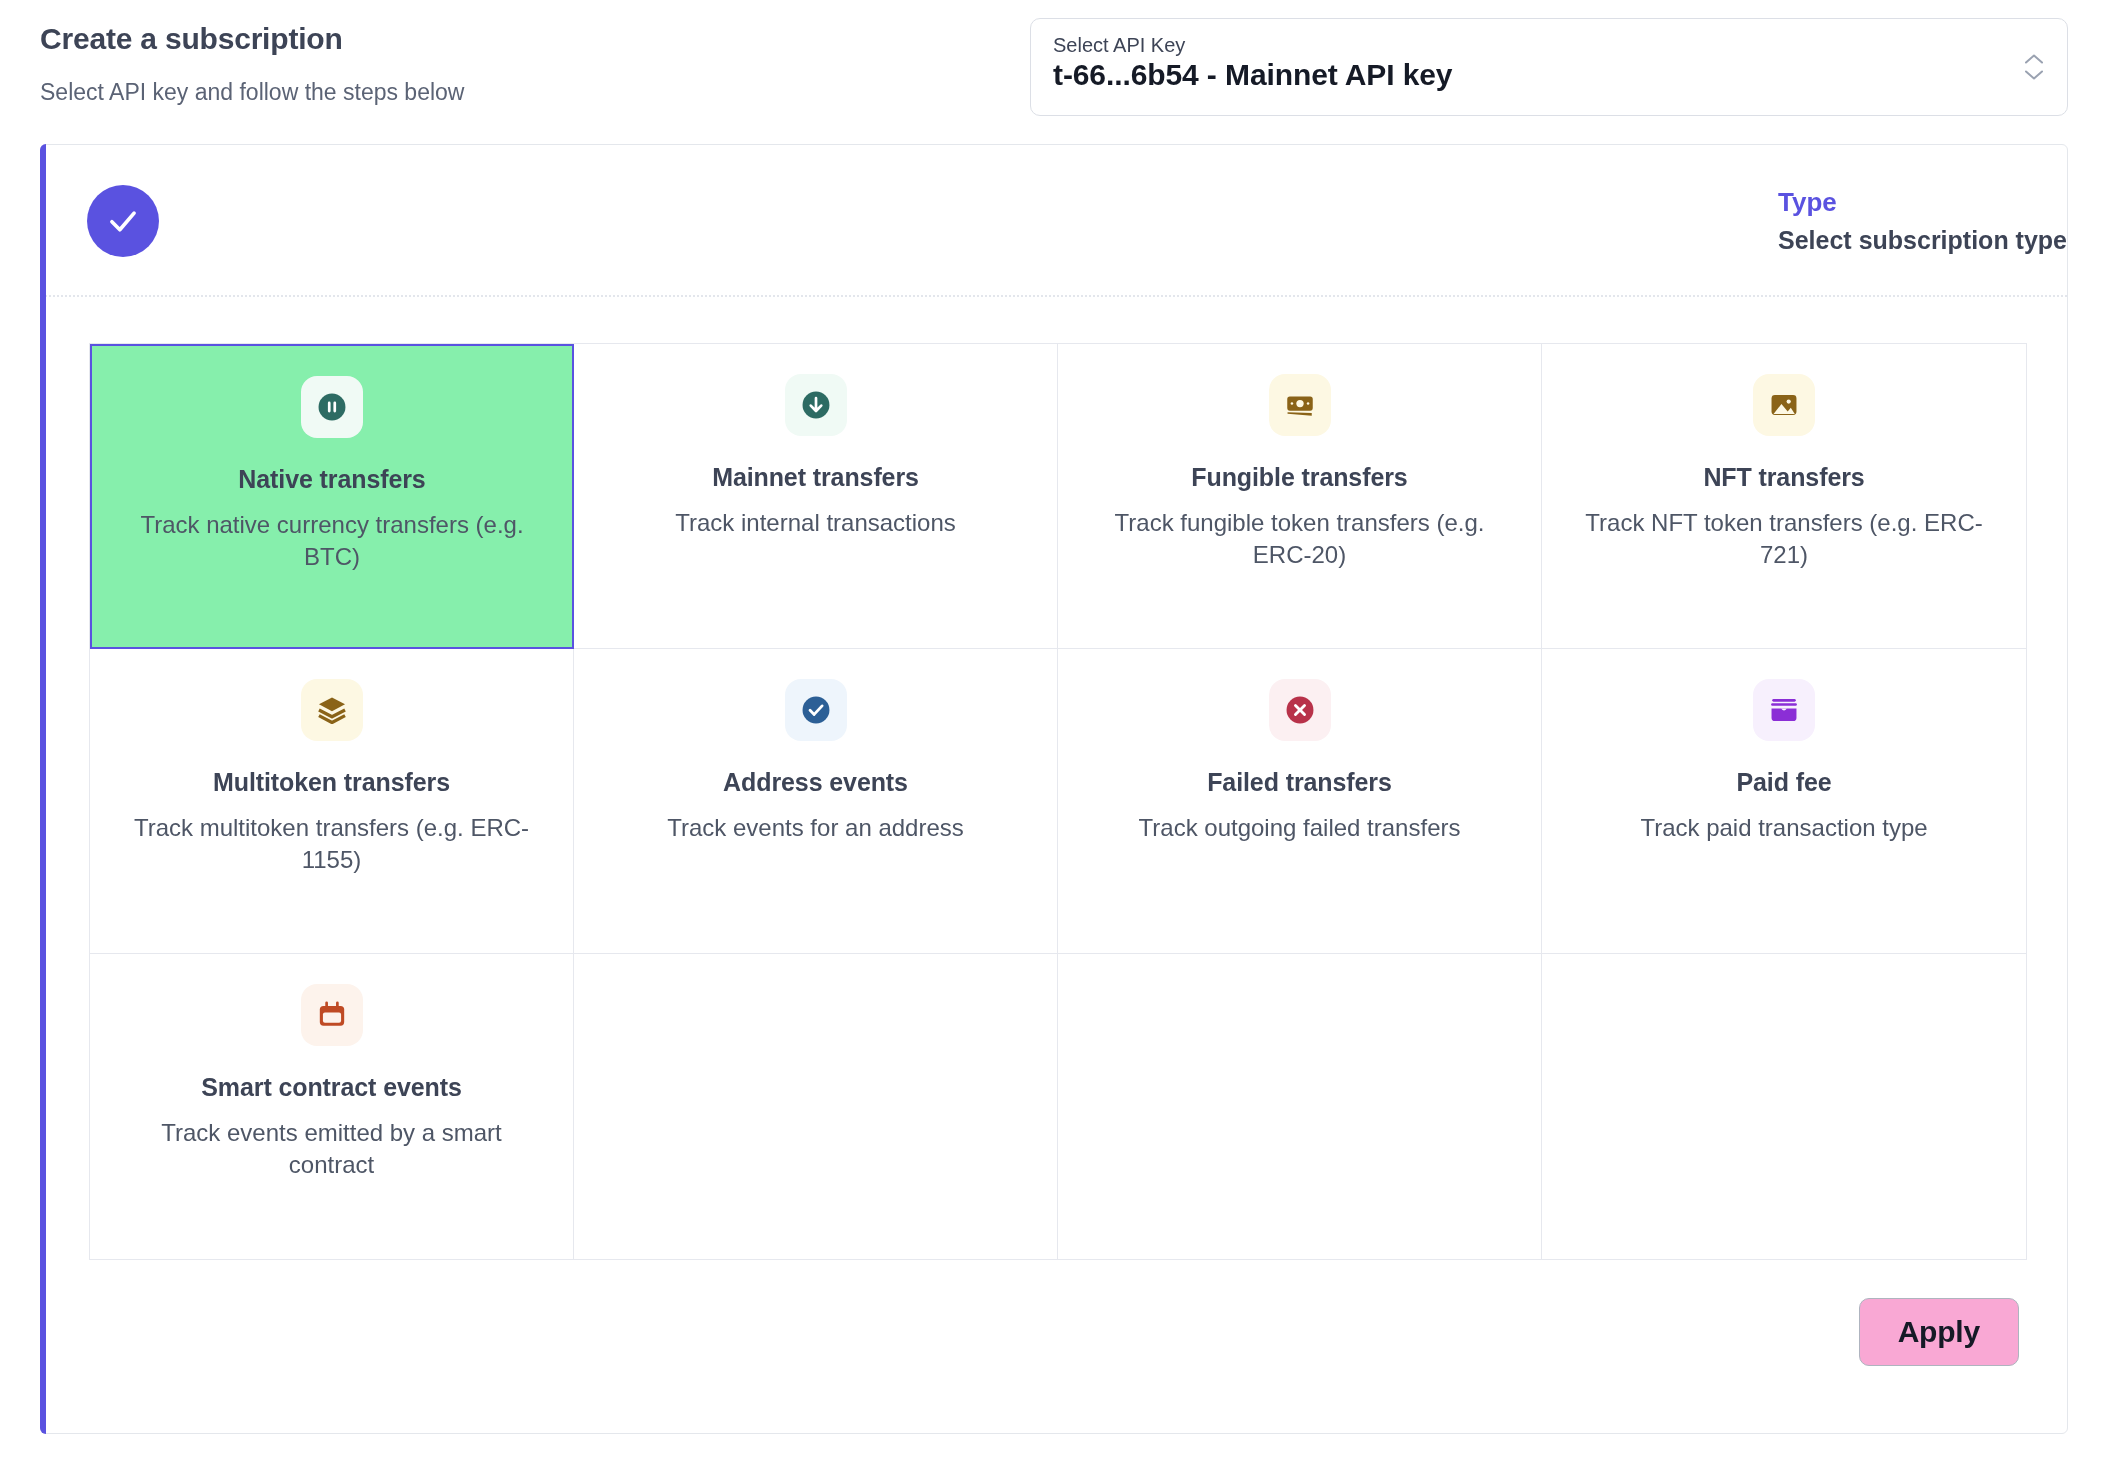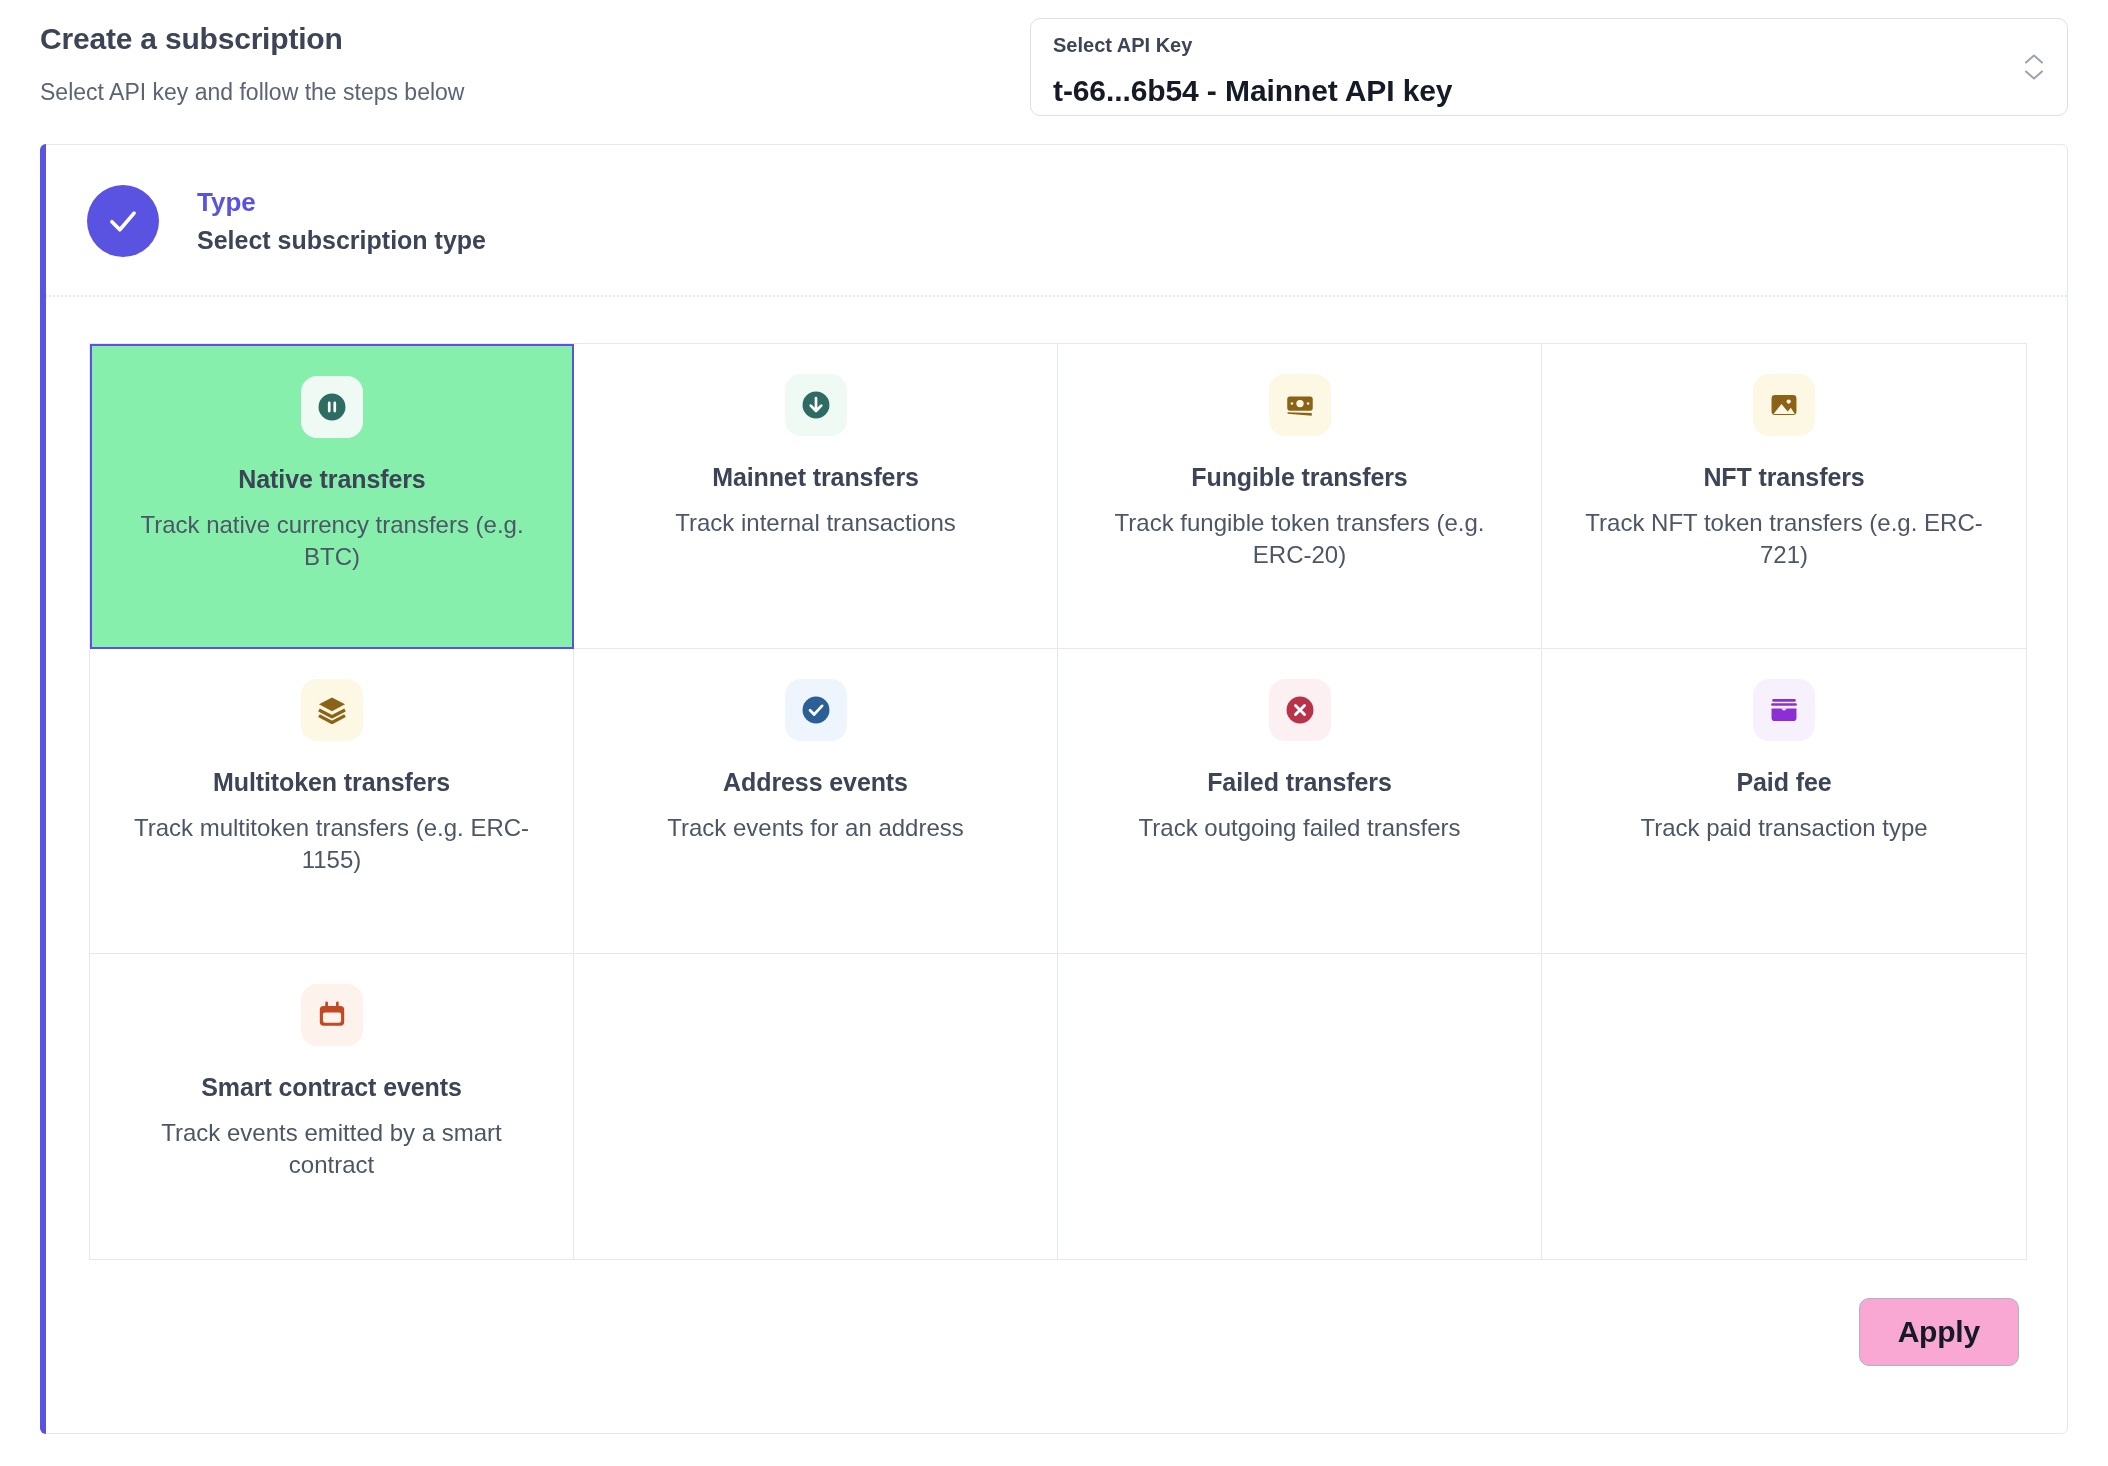--- a/index.html
+++ b/index.html
@@ -44,22 +44,22 @@
     background: #fff;
     position: relative;
     padding: 14px 20px 0 22px;
     margin-top: 4px;
     cursor: pointer;
   }
   .api-label {
     font-size: 20px;
     color: #3d4456;
     line-height: 1.2;
-    font-weight: 700;
-    margin-bottom: 16px;
+    font-weight: 400;
+    margin-bottom: 0;
   }
   .api-value {
     font-size: 30px;
     font-weight: 700;
     color: #151a26;
     line-height: 1.2;
     letter-spacing: -0.1px;
   }
   .api-chevrons {
     position: absolute;
@@ -88,20 +88,21 @@
     background: #5a52e0;
     border-radius: 6px 0 0 6px;
   }
 
   .step-head {
     display: flex;
     align-items: center;
     gap: 38px;
     padding: 40px 0 38px 46px;
     border-bottom: 2px dotted #e3e6ec;
+    justify-content: space-between;
   }
   .step-check {
     width: 72px; height: 72px;
     border-radius: 50%;
     background: #5a52e0;
     display: flex; align-items: center; justify-content: center;
     flex: 0 0 auto;
   }
   .step-title {
     font-size: 26px;

